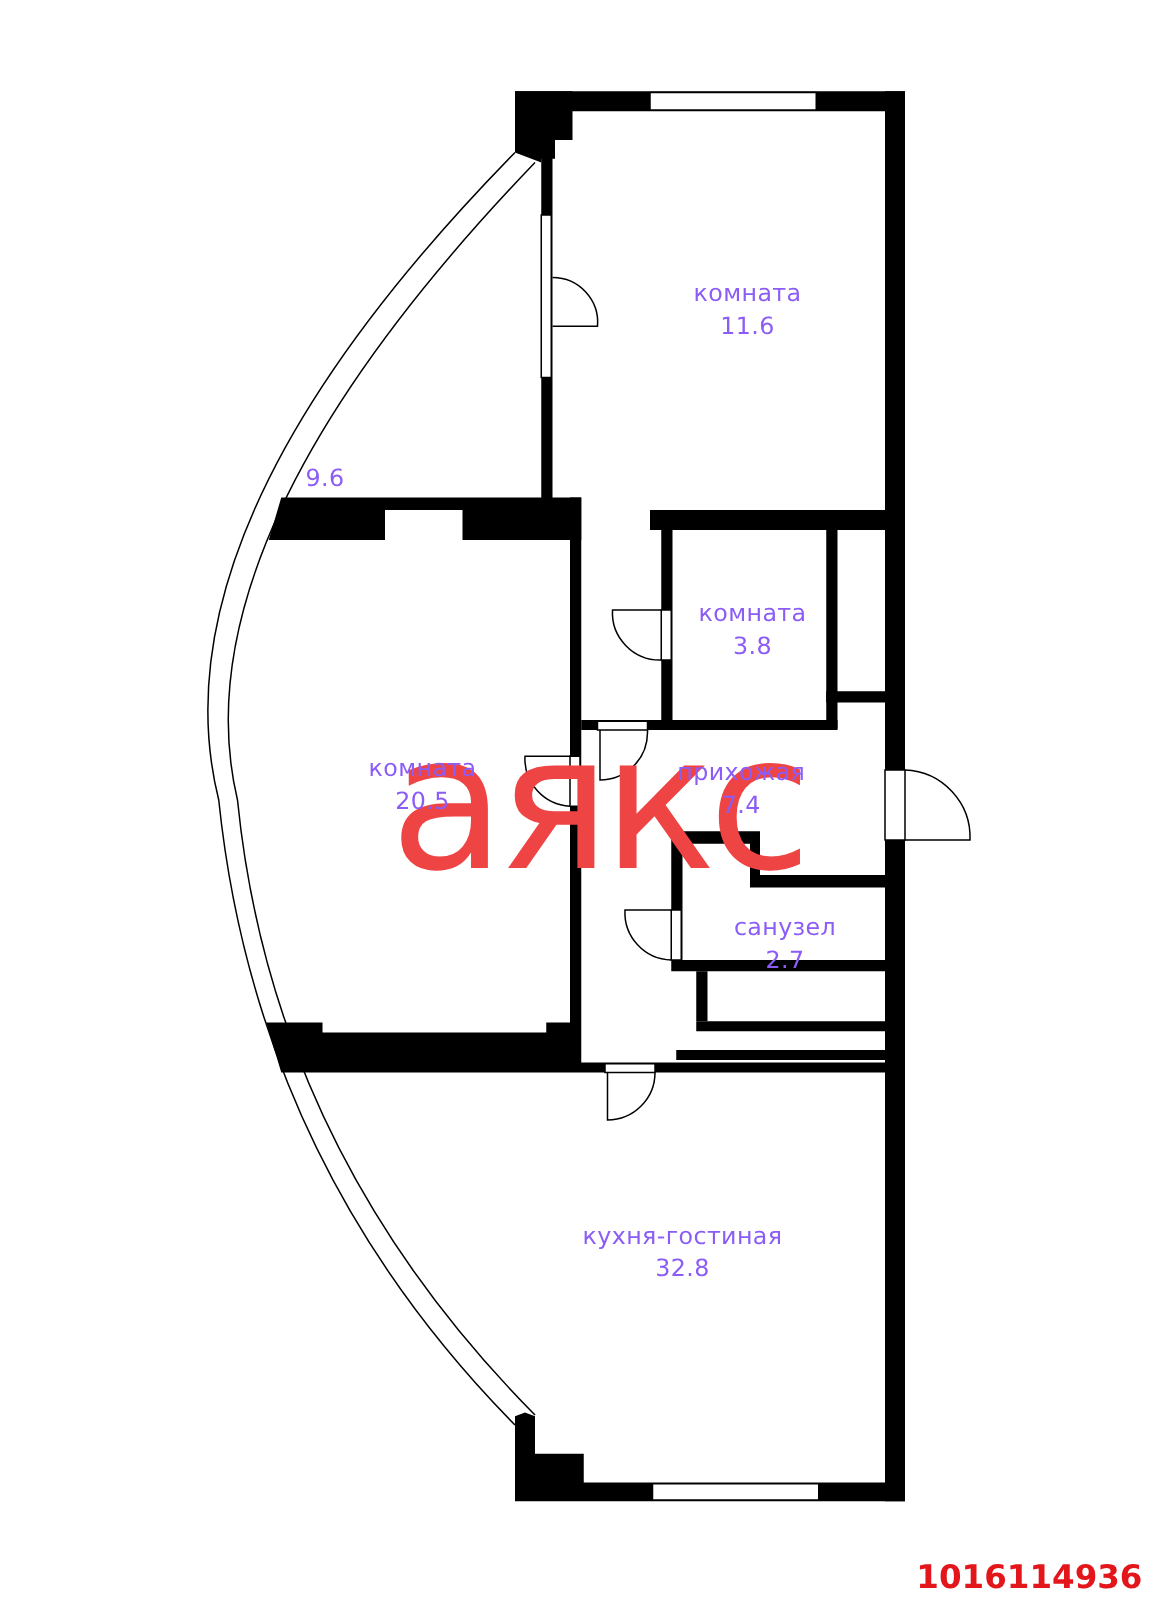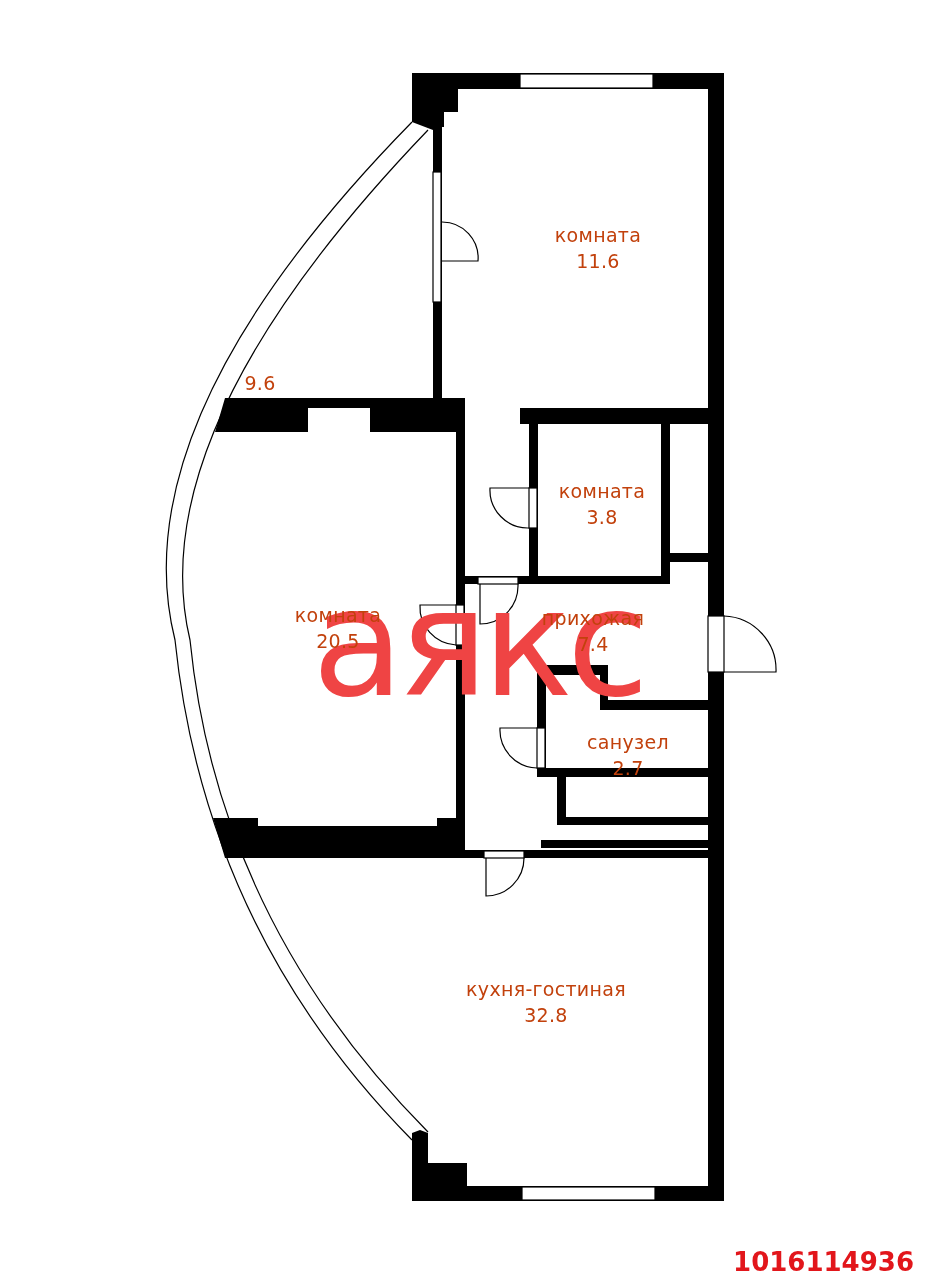--- a/index.html
+++ b/index.html
@@ -1,21 +1,21 @@
 <!DOCTYPE html>
 <html><head>
   <meta charset="utf-8">
   <style>
     html, body { margin: 0; padding: 0; background: #ffffff; }
     body { width: 934px; height: 1280px; position: relative; overflow: hidden; font-family: "DejaVu Sans", sans-serif; }
     #plan { position: absolute; left: 0; top: 0; width: 934px; height: 1280px; }
     .wall { fill: #000000; }
     .thin { fill: none; stroke: #000000; stroke-width: 1.2; }
     .win { fill: #ffffff; stroke: #000000; stroke-width: 1.2; }
-    .label { position: absolute; text-align: center; color: #c2410c; font-size: 19px; line-height: 26px; transform: translateX(-50%); white-space: nowrap; letter-spacing: 0.3px; }
+    .label { position: absolute; text-align: center; color: #8b5cf6; font-size: 19px; line-height: 26px; transform: translateX(-50%); white-space: nowrap; letter-spacing: 0.3px; }
     .wm { position: absolute; left: 312px; top: 568px; font-size: 150px; font-weight: normal; color: #ef4444; letter-spacing: -6px; line-height: 150px; }
     .listing-id { position: absolute; right: 20px; top: 1247px; color: #e2161b; font-weight: bold; font-size: 26px; font-family: "DejaVu Sans", sans-serif; }
   </style>
 </head>
 <body>
 
 <svg id="plan" viewBox="0 0 934 1280" xmlns="http://www.w3.org/2000/svg">
 
   <rect class="wall" x="708" y="73" width="16" height="1128"></rect>
 

